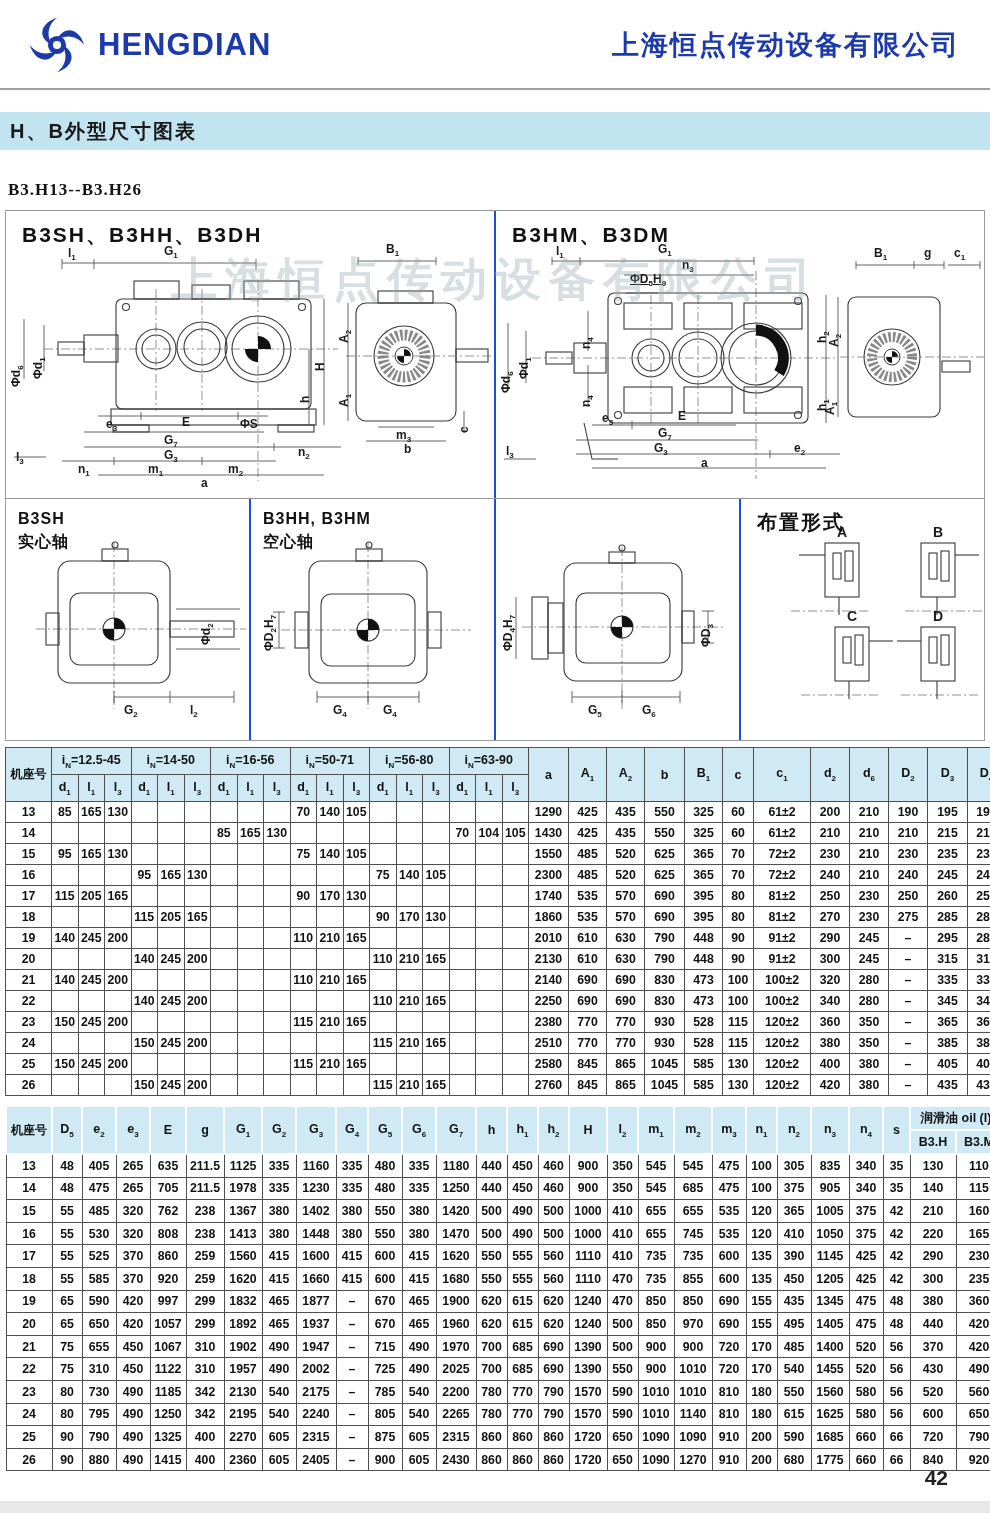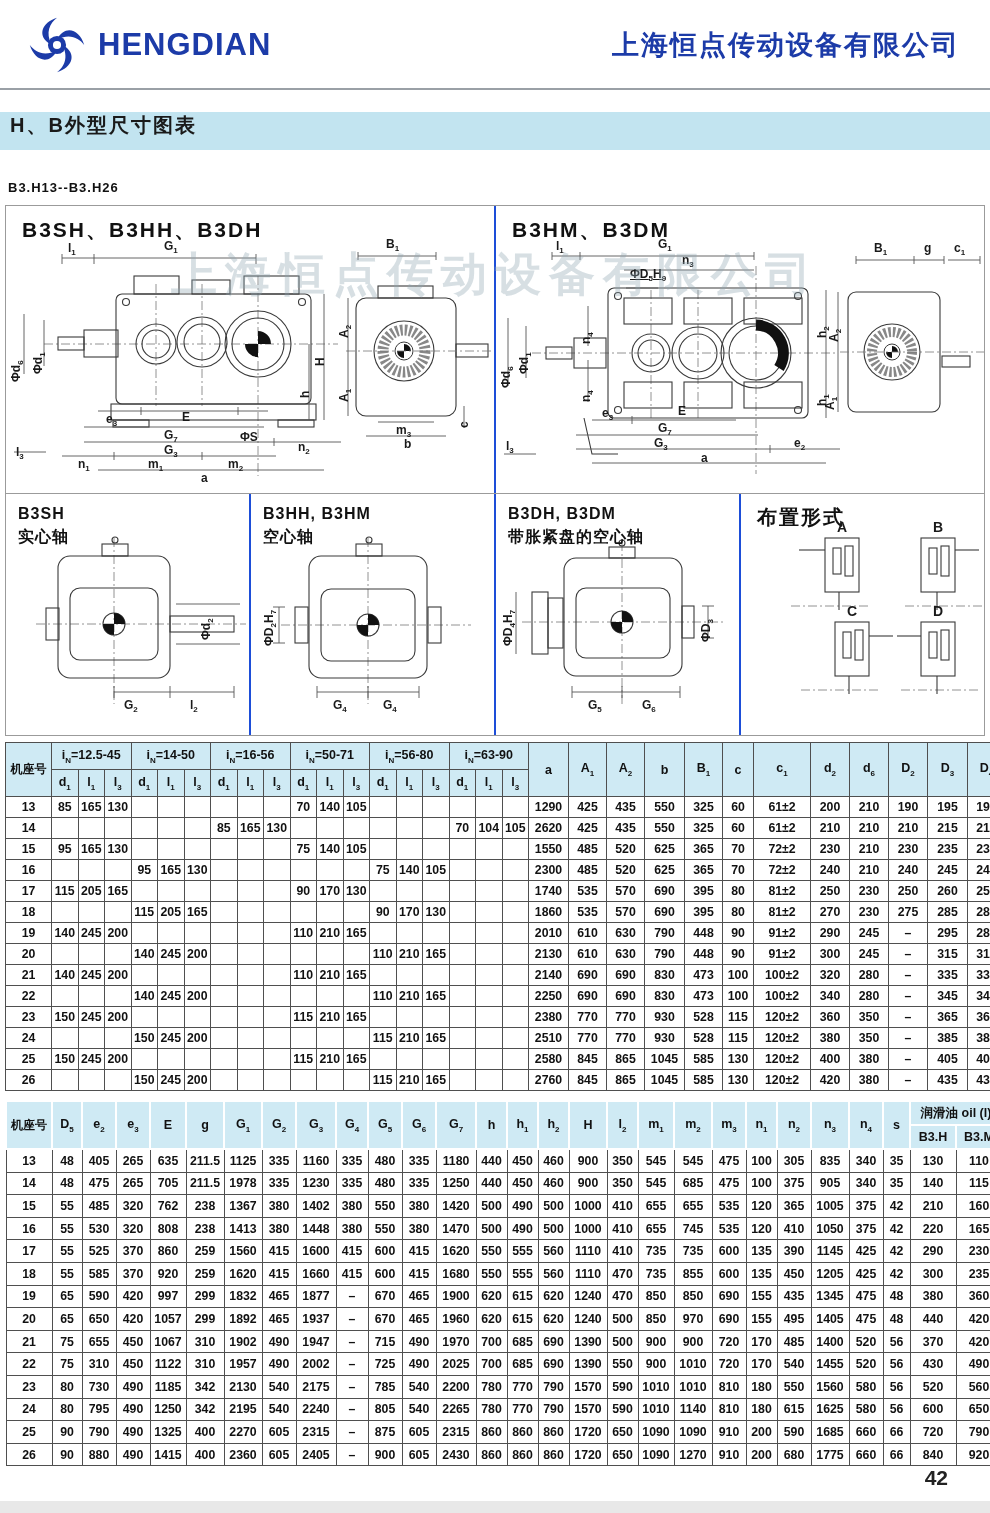--- a/index.html
+++ b/index.html
@@ -5,24 +5,24 @@
   html,body{margin:0;padding:0;background:#e8e8e8;}
   .page{width:990px;height:1501px;position:relative;background:#fff;overflow:hidden;
         font-family:"Liberation Sans",sans-serif;color:#111;}
   
   .hdr{display:flex;justify-content:space-between;align-items:center;padding:12px 30px 6px 28px;height:66px;}
   .logo-wrap{display:flex;align-items:center;gap:12px;}
   .brand{font-size:31px;font-weight:bold;color:#1c3ba8;letter-spacing:1px;}
   .company{font-size:27px;font-weight:bold;color:#1c3ba8;letter-spacing:2px;}
   .rule{border-top:2px solid #9aa0a6;margin-top:4px;}
   
-  .banner{margin-top:22px;height:38px;background:#c2e4f0;display:flex;padding-left:10px;
+  .banner{margin-top:22px;height:38px;background:#c2e4f0;display:flex;align-items:center;padding-left:10px;
           font-size:20px;font-weight:bold;color:#1a1a1a;letter-spacing:2px;}
-  .model-range{margin:30px 0 10px 8px;font-family:Liberation Sans, sans-serif;font-weight:bold;
-               font-size:13px;letter-spacing:1px;color:#111;}
+  .model-range{margin:30px 0 10px 8px;font-family:Liberation Serif, serif;font-weight:bold;
+               font-size:17px;letter-spacing:1px;color:#111;}
   
   .dgrid{margin:0 5px;border:1px solid #9b9b9b;position:relative;background:#fff;}
   .drow{display:flex;}
   .drow.top{height:287px;border-bottom:1px solid #9b9b9b;}
   .drow.bot{height:241px;}
   .panel{position:relative;flex:1;border-right:2px solid #1d4ed8;overflow:hidden;}
   .panel:last-child{border-right:none;}
   .panel svg{position:absolute;left:0;top:0;}
   .ptitle{position:absolute;top:10px;left:16px;font-size:21px;font-weight:bold;letter-spacing:2px;z-index:3;}
   .ptitle2{position:absolute;top:8px;left:12px;font-size:16px;font-weight:bold;line-height:1.45;letter-spacing:1px;z-index:3;}
@@ -155,21 +155,21 @@
             <span class="dim" style="left: 158px; top: 34px;">G<sub>1</sub></span>
             <span class="dim" style="left: 380px; top: 32px;">B<sub>1</sub></span>
             <span class="dim rot" style="left: 4px; top: 176px;">Φd<sub>6</sub></span>
             <span class="dim rot" style="left: 26px; top: 168px;">Φd<sub>1</sub></span>
             <span class="dim rot" style="left: 332px; top: 132px;">A<sub>2</sub></span>
             <span class="dim rot" style="left: 332px; top: 196px;">A<sub>1</sub></span>
             <span class="dim rot" style="left: 308px; top: 160px;">H</span>
             <span class="dim rot" style="left: 293px; top: 192px;">h</span>
             <span class="dim" style="left: 100px; top: 207px;">e<sub>3</sub></span>
             <span class="dim" style="left: 176px; top: 205px;">E</span>
-            <span class="dim" style="left: 234px; top: 225px;">ΦS</span>
+            <span class="dim" style="left: 234px; top: 207px;">ΦS</span>
             <span class="dim" style="left: 390px; top: 218px;">m<sub>3</sub></span>
             <span class="dim" style="left: 398px; top: 232px;">b</span>
             <span class="dim rot" style="left: 452px; top: 222px;">c</span>
             <span class="dim" style="left: 158px; top: 223px;">G<sub>7</sub></span>
             <span class="dim" style="left: 158px; top: 238px;">G<sub>3</sub></span>
             <span class="dim" style="left: 292px; top: 235px;">n<sub>2</sub></span>
             <span class="dim" style="left: 10px; top: 240px;">l<sub>3</sub></span>
             <span class="dim" style="left: 72px; top: 252px;">n<sub>1</sub></span>
             <span class="dim" style="left: 142px; top: 252px;">m<sub>1</sub></span>
             <span class="dim" style="left: 222px; top: 252px;">m<sub>2</sub></span>
@@ -327,24 +327,20 @@
             <line class="dl" x1="168" y1="192" x2="168" y2="204"></line>
         </svg>
         <div class="dims">
             <span class="dim rot" style="left: 12px; top: 152px;">ΦD<sub>2</sub>H<sub>7</sub></span>
             <span class="dim" style="left: 82px; top: 205px;">G<sub>4</sub></span>
             <span class="dim" style="left: 132px; top: 205px;">G<sub>4</sub></span>
           </div>
       </div>
 
       <div class="panel">
-        <div class="ptitle2">
-          <div>B3DH, B3DM</div>
-          <div>带胀紧盘的空心轴</div>
-        </div>
         <svg width="250" height="241" viewBox="0 0 250 241">
           <line class="cl" x1="126" y1="48" x2="126" y2="210"></line>
           <line class="cl" x1="26" y1="128" x2="230" y2="128"></line>
           <rect class="ol" x="68" y="64" width="118" height="118" rx="12"></rect>
           <rect class="ol" x="80" y="94" width="94" height="70" rx="10"></rect>
           <rect class="ol" x="36" y="98" width="16" height="62"></rect>
           <rect class="ol" x="52" y="104" width="15" height="50"></rect>
           <rect class="ol" x="186" y="112" width="12" height="32"></rect>
           <rect class="ol" x="113" y="53" width="26" height="11"></rect>
             <circle class="ol" cx="126" cy="49" r="3"></circle>
@@ -532,21 +528,21 @@
           <td>130</td>
           <td>&nbsp;</td>
           <td>&nbsp;</td>
           <td>&nbsp;</td>
           <td>&nbsp;</td>
           <td>&nbsp;</td>
           <td>&nbsp;</td>
           <td>70</td>
           <td>104</td>
           <td>105</td>
-          <td>2620</td>
+          <td>1430</td>
           <td>425</td>
           <td>435</td>
           <td>550</td>
           <td>325</td>
           <td>60</td>
           <td>61±2</td>
           <td>210</td>
           <td>210</td>
           <td>210</td>
           <td>215</td>

